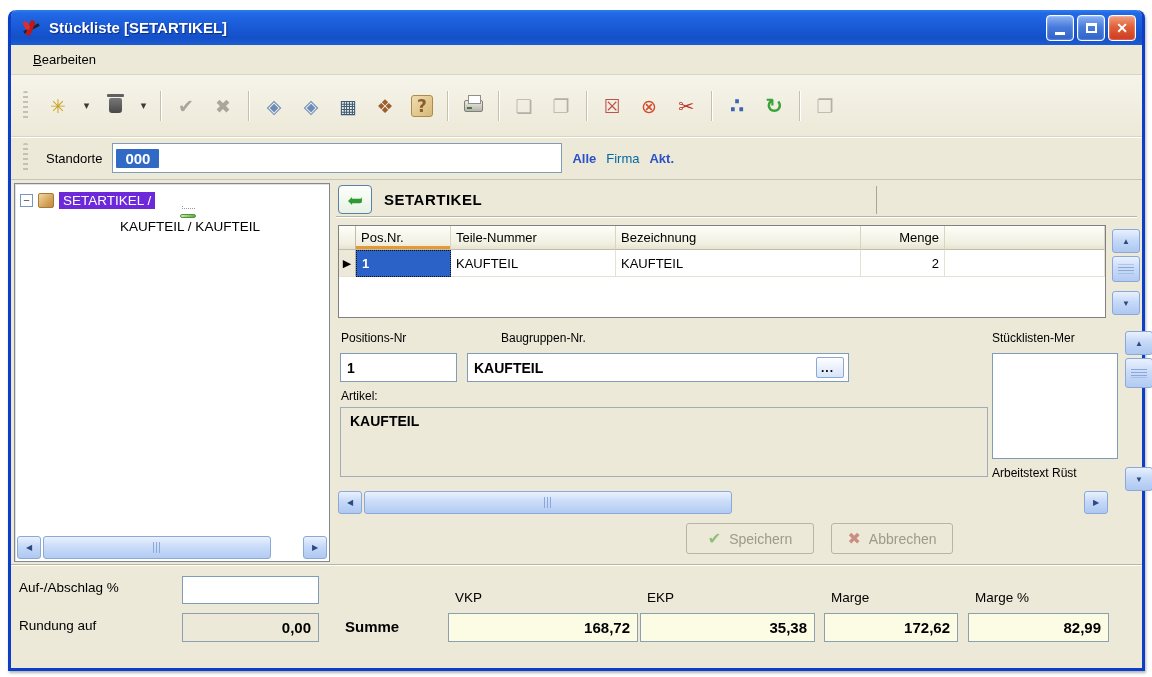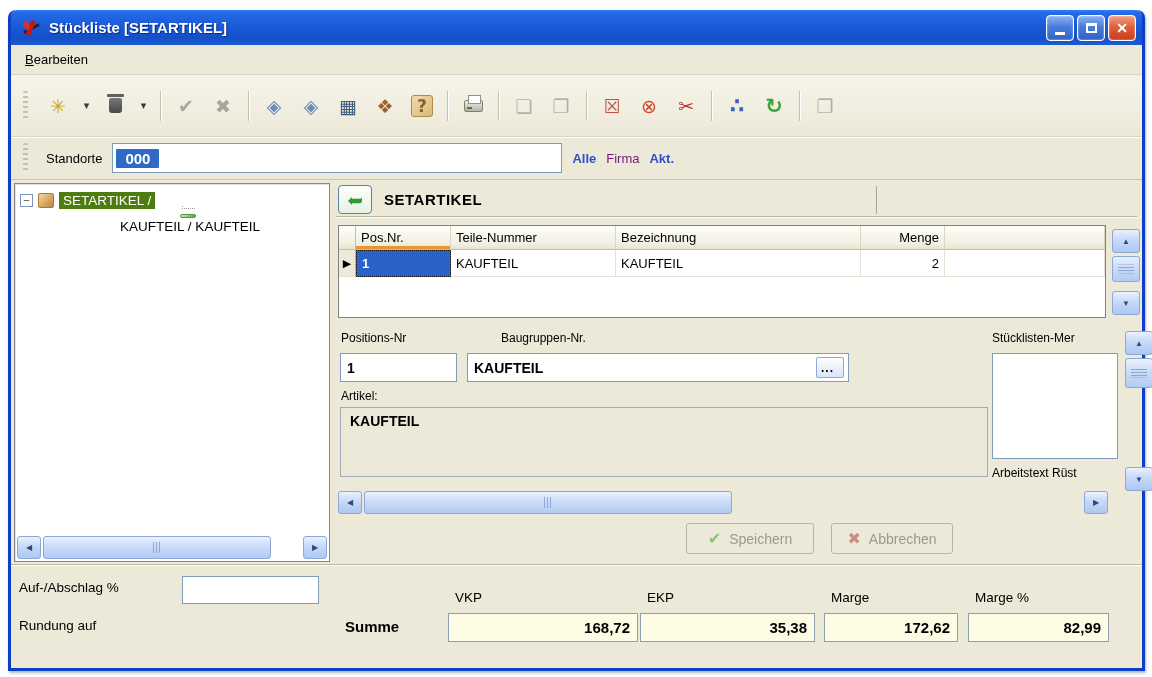--- a/index.html
+++ b/index.html
@@ -20,21 +20,21 @@
   .applogo .l2{position:absolute;left:7px;top:2px;width:5px;height:16px;background:#C01818;border-radius:2px;transform:rotate(22deg);}
   .applogo .l3{position:absolute;left:3px;top:3px;width:5px;height:9px;background:#D83030;border-radius:3px;transform:rotate(-30deg);}
   .winbtns{position:absolute;right:6px;top:5px;display:flex;gap:3px;}
   .wbtn{width:28px;height:26px;border-radius:4px;border:1px solid #fff;display:flex;align-items:center;justify-content:center;
     background:linear-gradient(180deg,#8AB2F4 0%,#4A7CDC 45%,#2E61C8 100%);box-shadow:inset 0 0 2px rgba(255,255,255,.7);}
   .wbtn.close{background:linear-gradient(180deg,#F0A080 0%,#E06038 45%,#CC3A20 100%);color:#fff;font-weight:bold;font-size:14px;}
   .wbtn .minbar{width:10px;height:3px;background:#fff;margin-top:10px;}
   .wbtn .maxsq{width:11px;height:10px;border:2px solid #fff;border-top-width:3px;}
 
   
-  .menubar{height:30px;display:flex;align-items:center;padding-left:6px;border-bottom:1px solid #D8D5C2;flex:0 0 auto;}
+  .menubar{height:30px;display:flex;align-items:center;padding-left:14px;border-bottom:1px solid #D8D5C2;flex:0 0 auto;}
   .menu-item{padding:3px 8px;}
   .accel{text-decoration:underline;}
 
   
   .toolbar{height:62px;display:flex;align-items:center;gap:7px;padding-left:12px;flex:0 0 auto;
     border-bottom:1px solid #D8D5C2;background:linear-gradient(180deg,#F6F4EA,#ECE9D8);}
   .grip{width:5px;height:30px;margin-right:8px;flex:0 0 auto;
     background:repeating-linear-gradient(180deg,#C4C1AE 0 2px,transparent 2px 5px);border-radius:2px;}
   .tb{width:30px;height:30px;border:none;background:transparent;display:flex;align-items:center;justify-content:center;
     font-size:19px;padding:0;font-family:"DejaVu Sans", sans-serif;}
@@ -57,38 +57,38 @@
   .printer{width:19px;height:12px;background:linear-gradient(#ECECE4,#B4B4AC);border:1px solid #808078;border-radius:2px;position:relative;display:inline-block;}
   .printer::before{content:"";position:absolute;top:-6px;left:3px;width:11px;height:7px;background:#fff;border:1px solid #909088;}
   .printer::after{content:"";position:absolute;bottom:2px;left:2px;width:5px;height:2px;background:#4A7A3A;}
 
   
   .filterbar{height:43px;display:flex;align-items:center;padding-left:12px;gap:10px;flex:0 0 auto;
     border-bottom:1px solid #C8C5B2;box-shadow:0 1px 0 #FFF inset;}
   .std-input{width:450px;height:30px;background:#fff;border:1px solid #7F9DB9;display:flex;align-items:center;padding:2px 3px;}
   .std-sel{background:#316AC5;color:#fff;font-weight:bold;font-size:15px;padding:1px 9px;border-radius:1px;}
   .flink{font-weight:bold;color:#2B50C8;}
-  .flink.dim{color:#701a75;font-weight:normal;}
+  .flink.dim{color:#0369a1;font-weight:normal;}
 
   
   .main{position:relative;flex:1 1 auto;}
   .tree-panel{position:absolute;left:3px;top:3px;width:316px;bottom:3px;background:#fff;
     border:1px solid #828790;box-shadow:inset 1px 1px 0 #E0E0E0;}
   .titem{display:flex;align-items:center;height:23px;}
   .titem.root{margin:5px 0 0 5px;}
   .titem.child{margin-left:36px;flex-direction:column;}
   .expander{width:13px;height:13px;border:1px solid #7A96BF;background:#fff;display:flex;align-items:center;justify-content:center;
     font-size:11px;line-height:9px;margin-right:5px;color:#444;}
   .cube{width:16px;height:15px;background:linear-gradient(135deg,#F0D8A8 0%,#D8A860 55%,#C08840 100%);
     border:1px solid #A87838;border-radius:2px;margin-right:5px;}
   .part{width:16px;height:13px;background:linear-gradient(135deg,#D8F0C0 0%,#8EC468 55%,#63A344 100%);
     border:1px solid #55923C;border-radius:2px;margin-right:5px;}
   .connector{width:13px;height:12px;border-left:1px dotted #9A9A9A;border-bottom:1px dotted #9A9A9A;margin:-6px 4px 5px 0;}
   .tlabel{font-size:13.5px;padding:1px 4px;white-space:nowrap;}
-  .tlabel.sel{background:#4d7c0f;color:#fff;}
+  .tlabel.sel{background:#6d28d9;color:#fff;}
 
   
   .sbtn{background:linear-gradient(180deg,#E9F1FD,#C6D9F8 45%,#AEC8F1);border:1px solid #8CA8D8;border-radius:3px;
     color:#2C4A80;display:flex;align-items:center;justify-content:center;font-size:8px;}
   .sthumb{background:linear-gradient(180deg,#E9F1FD,#CBDCF9 45%,#B2CBF2);border:1px solid #8CA8D8;border-radius:3px;position:relative;}
   .sthumb.h::after{content:"";position:absolute;left:50%;top:5px;bottom:5px;width:9px;transform:translateX(-50%);
     background:repeating-linear-gradient(90deg,#8CA8D8 0 1px,transparent 1px 3px);}
   .sthumb.v::after{content:"";position:absolute;top:50%;left:5px;right:5px;height:9px;transform:translateY(-50%);
     background:repeating-linear-gradient(180deg,#8CA8D8 0 1px,transparent 1px 3px);}
   .hscroll{display:flex;align-items:stretch;gap:2px;height:23px;}
@@ -380,20 +380,21 @@
         <span>Abbrechen</span>
       </button>
 
     </div>
   </div>
 
   <div class="footer">
     <span class="flab" style="left:8px;top:14px;">Auf-/Abschlag %</span>
     <input class="finput2" value="" style="">
     <span class="flab" style="left:8px;top:52px;">Rundung auf</span>
+    <span class="ffield plain" style="left:171px;top:47px;width:137px;">0,00</span>
 
     <span class="sumlab">Summe</span>
 
     <span class="flab" style="left:444px;top:24px;">VKP</span>
     <span class="flab" style="left:636px;top:24px;">EKP</span>
     <span class="flab" style="left:820px;top:24px;">Marge</span>
     <span class="flab" style="left:964px;top:24px;">Marge %</span>
 
     <span class="ffield" style="left:437px;top:47px;width:190px;">168,72</span>
     <span class="ffield" style="left:629px;top:47px;width:175px;">35,38</span>

